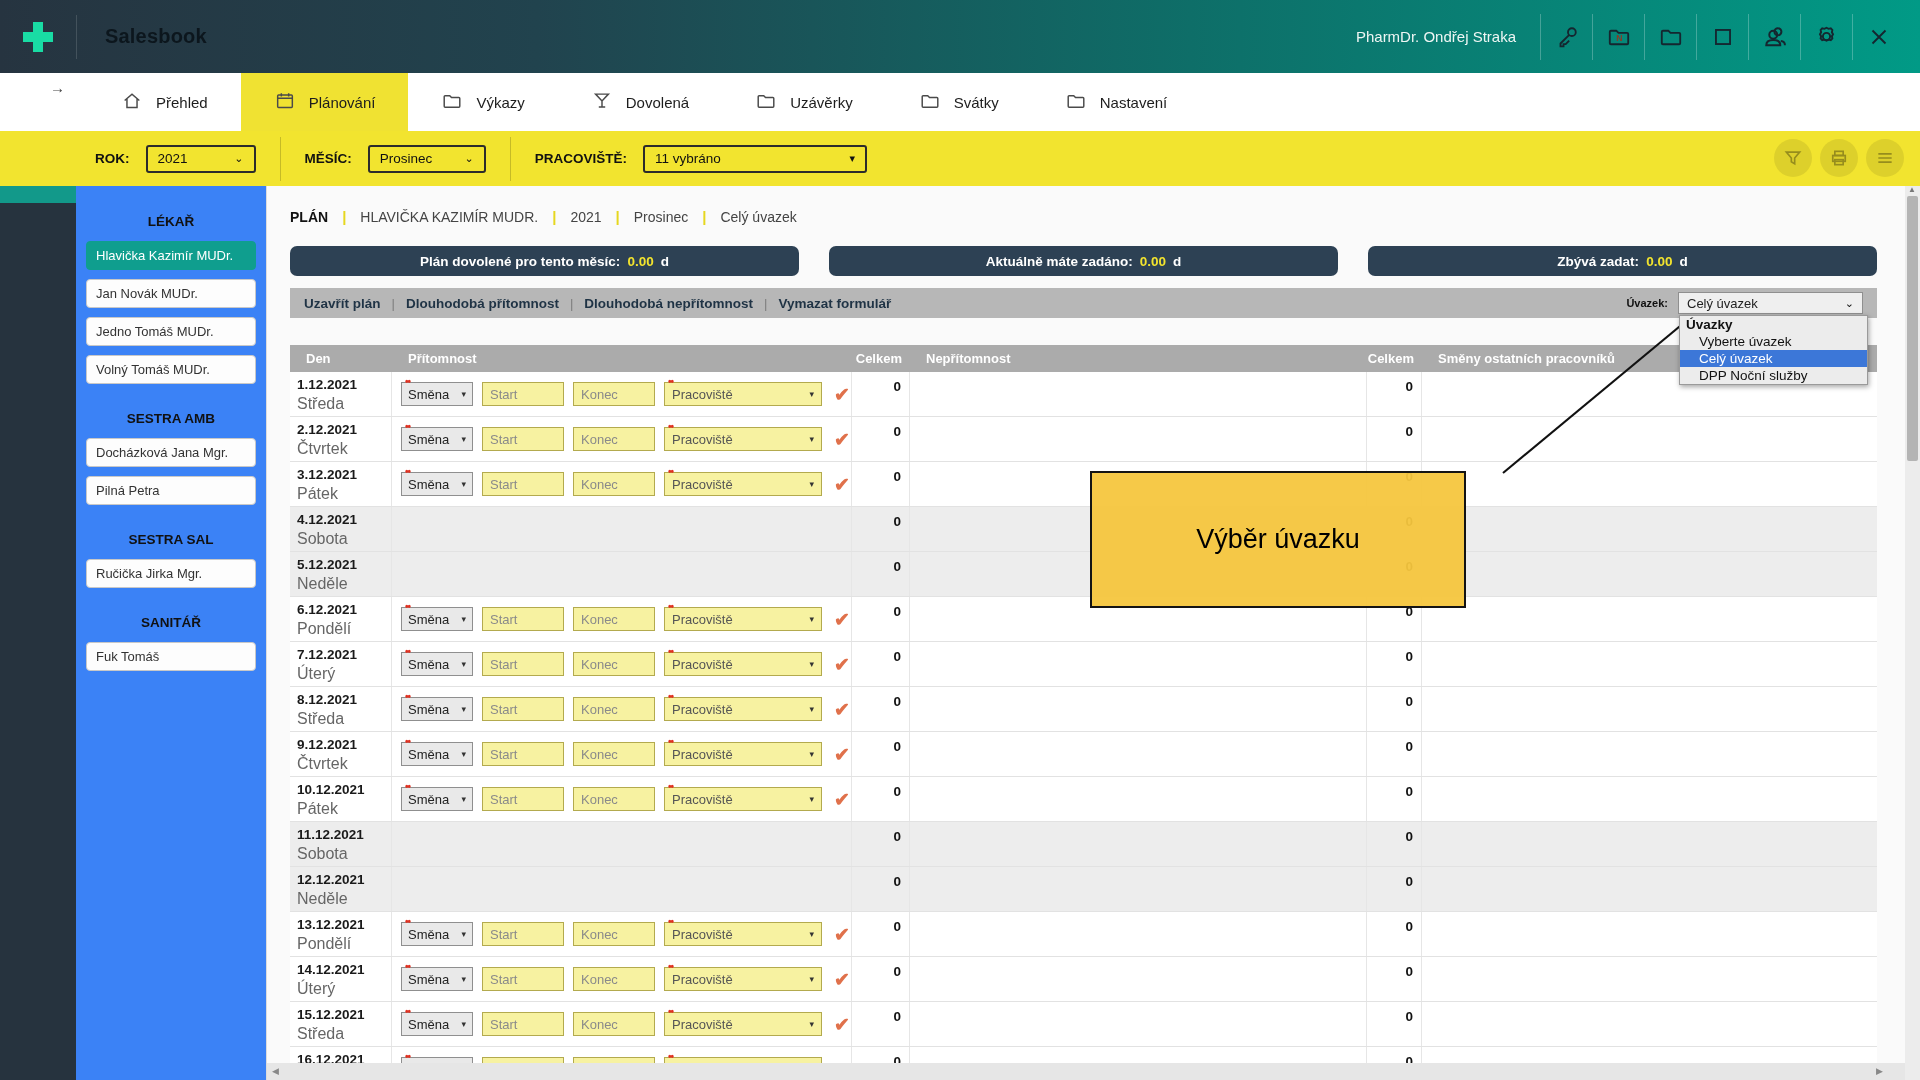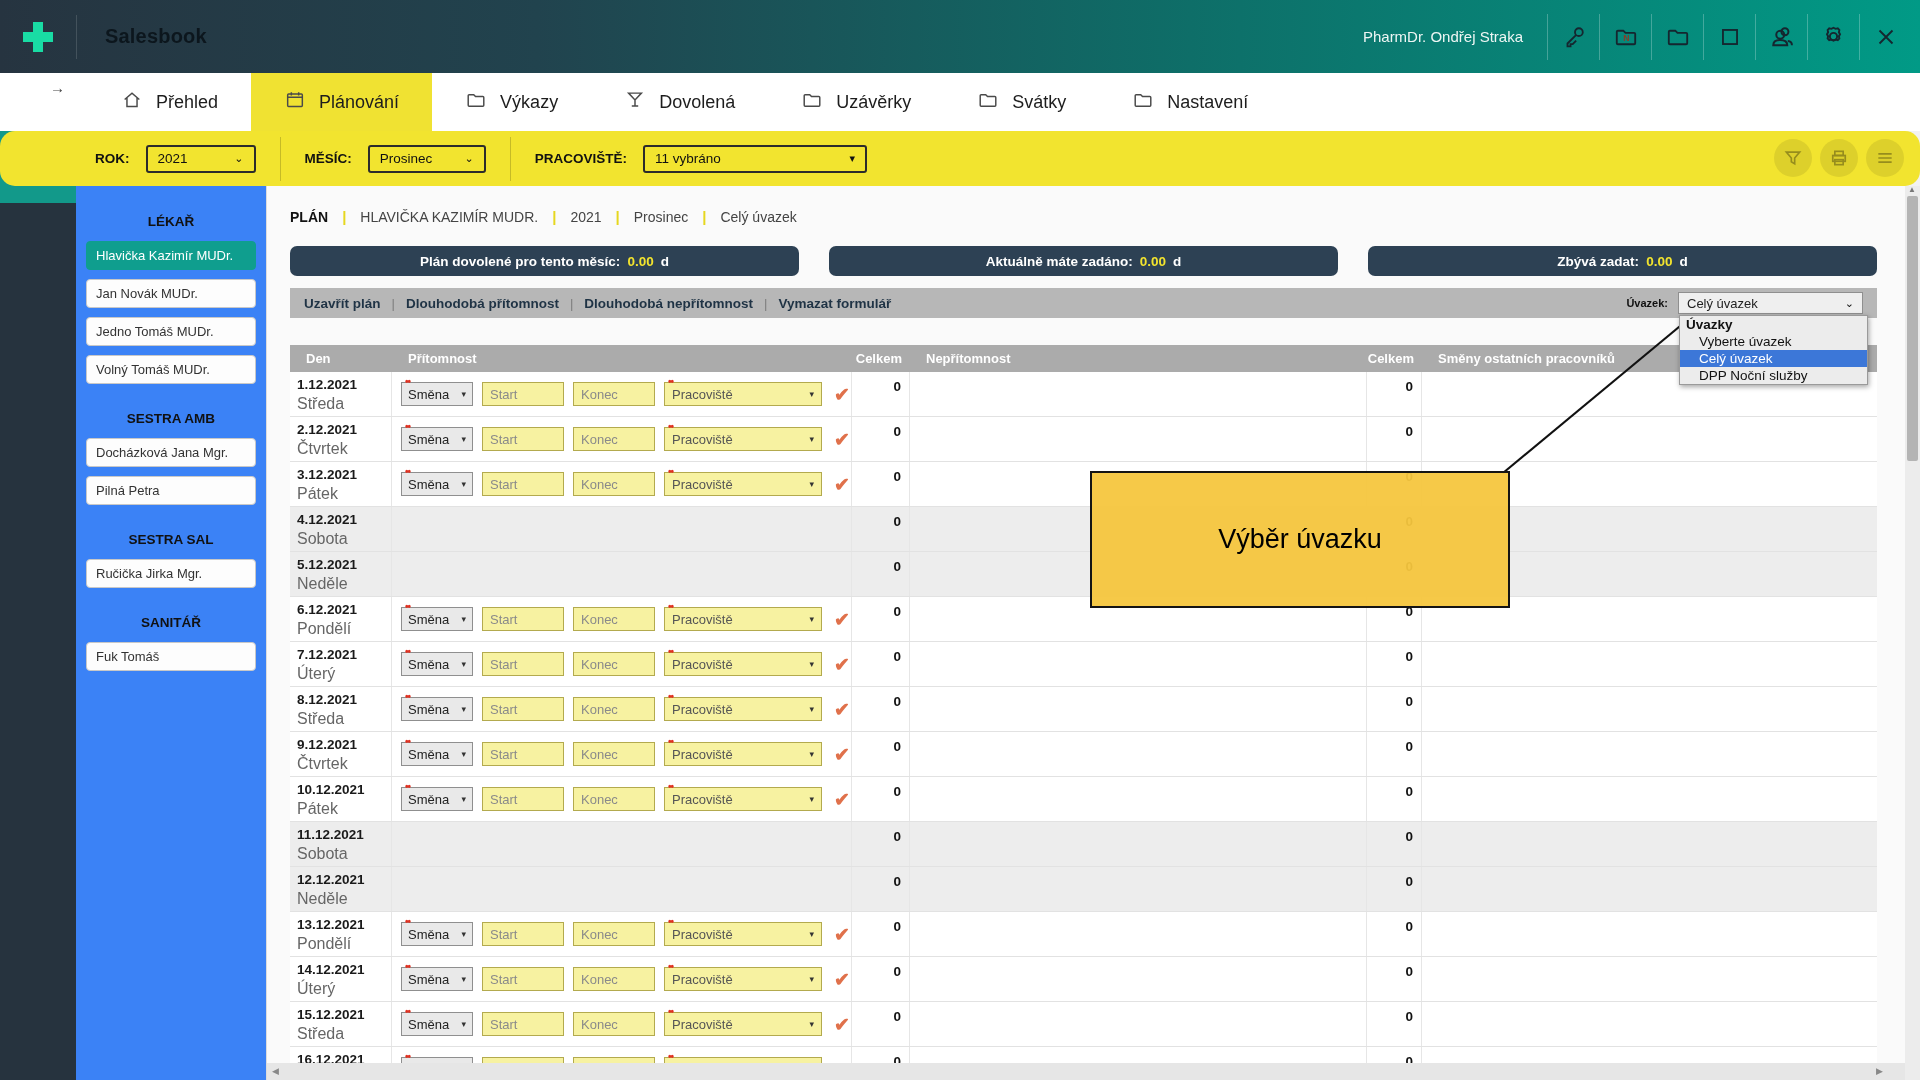--- a/index.html
+++ b/index.html
@@ -5,37 +5,37 @@
   * { margin:0; padding:0; box-sizing:border-box; }
   html,body { width:1920px; height:1080px; overflow:hidden; font-family:"Liberation Sans",sans-serif; background:#f2f2f2; position:relative; }
 
   
   .topbar { position:absolute; top:0; left:0; width:1920px; height:73px;
     background:linear-gradient(90deg,#263440 0%,#21434e 28%,#0e6e68 62%,#019a86 100%);
     display:flex; align-items:center; z-index:5; }
   .logo-box { width:76px; height:73px; display:flex; align-items:center; justify-content:center; }
   .top-divider { width:1px; height:44px; background:rgba(255,255,255,0.14); }
   .app-title { margin-left:28px; font-size:20px; font-weight:bold; color:#0c161d; letter-spacing:0.2px; }
-  .top-right { margin-left:auto; display:flex; align-items:center; padding-right:9px; }
+  .top-right { margin-left:auto; display:flex; align-items:center; padding-right:16px; }
   .username { color:#eef6f4; font-size:15px; margin-right:24px; }
   .tb-btn { width:52px; height:46px; display:flex; align-items:center; justify-content:center; border-left:1px solid rgba(255,255,255,0.25); cursor:pointer; }
   .tb-btn:first-of-type { border-left:none; }
   .tb-btn svg { stroke:#15262f; fill:none; stroke-width:1.7; }
   .folder-n-letter { font-size:8px; font-weight:bold; fill:#8a3b26; stroke:none; }
 
   
   .tabbar { position:absolute; top:73px; left:0; width:1920px; height:58px; background:#ffffff; display:flex; align-items:stretch; z-index:4; }
   .tab-arrow { position:absolute; left:50px; top:6px; font-size:15px; color:#444; }
   .tabs { display:flex; margin-left:88px; }
-  .tab { display:flex; align-items:center; gap:13px; padding:0 33px; font-size:18px; color:#1d1d1d; cursor:pointer; }
+  .tab { display:flex; align-items:center; gap:13px; padding:0 33px; font-size:15px; color:#1d1d1d; cursor:pointer; }
   .tab.active { background:#f0e232; }
   .tab svg { stroke:#4a4a4a; fill:none; stroke-width:1.6; }
 
   
-  .filterbar { position:absolute; top:131px; left:0; width:1920px; height:55px; background:#f2e42f; display:flex; align-items:center; padding-left:95px; z-index:4;border-radius:15px; }
+  .filterbar { position:absolute; top:131px; left:0; width:1920px; height:55px; background:#f2e42f; display:flex; align-items:center; padding-left:95px; z-index:4; }
   .flabel { font-size:13.5px; font-weight:bold; color:#111; margin-right:16px; }
   .fselect { border:2px solid #2b2b2b; border-radius:3px; height:28px; display:flex; align-items:center; justify-content:space-between; padding:0 10px; font-size:13.5px; color:#111; cursor:pointer; }
   .fsel-rok { width:110px; } .fsel-mesic { width:118px; } .fsel-prac { width:224px; }
   .fdivider { width:1px; height:44px; background:rgba(0,0,0,0.18); margin:0 24px; }
   .chev { font-size:11px; color:#111; }
   .fb-right { position:absolute; right:16px; top:8px; display:flex; gap:8px; }
   .fb-circle { width:38px; height:38px; border-radius:50%; background:#ddd02b; display:flex; align-items:center; justify-content:center; cursor:pointer; }
   .fb-circle svg { stroke:#968d1d; fill:none; stroke-width:2; }
 
   
@@ -91,21 +91,21 @@
   .sel-smena { width:72px; background:#e9e9e9; border:1px solid #8f8f8f; color:#222; padding:0 6px; justify-content:space-between; cursor:pointer; }
   .inp { width:82px; background:#f7f2a1; border:1px solid #b3aa4e; color:#8a8a8a; padding:0 7px; cursor:text; }
   .sel-prac { width:158px; background:#f7f2a1; border:1px solid #b3aa4e; color:#555; padding:0 7px; justify-content:space-between; cursor:pointer; }
   .req::before { content:"\2022\2022"; position:absolute; top:-7px; left:3px; color:#e03222; font-size:10px; font-weight:bold; letter-spacing:-1px; }
   .ctl .arrow { font-size:9px; color:#333; }
   .check { color:#e0714b; font-size:19px; font-weight:bold; margin-left:3px; }
   .celkem { text-align:right; padding:7px 8px 0 0; font-weight:bold; font-size:13.5px; color:#111; }
 
   
   .conn-svg { position:absolute; top:0; left:0; width:1638px; height:894px; z-index:18; pointer-events:none; }
-  .callout { position:absolute; top:285px; left:823px; width:420px; height:137px; background:rgba(246,198,62,0.95); border:2px solid #141414; display:flex; align-items:center; justify-content:center; font-size:27px; color:#000; z-index:19; }
+  .callout { position:absolute; top:285px; left:823px; width:376px; height:137px; background:rgba(246,198,62,0.95); border:2px solid #141414; display:flex; align-items:center; justify-content:center; font-size:27px; color:#000; z-index:19; }
 
   
   .vscroll { position:absolute; top:186px; left:1905px; width:15px; height:894px; background:#ececec; z-index:6; }
   .vscroll .thumb { position:absolute; top:10px; left:2px; width:11px; height:265px; background:#b4b4b4; border-radius:2px; }
   .vscroll .uarrow { position:absolute; top:-1px; left:3px; font-size:8px; color:#777; }
   .hscroll { position:absolute; top:1063px; left:267px; width:1638px; height:17px; background:#e6e6e6; z-index:6; }
   .hscroll .larrow { position:absolute; left:5px; top:3px; font-size:9px; color:#888; }
   .hscroll .rarrow { position:absolute; right:22px; top:3px; font-size:9px; color:#888; }
 </style>
 </head>

